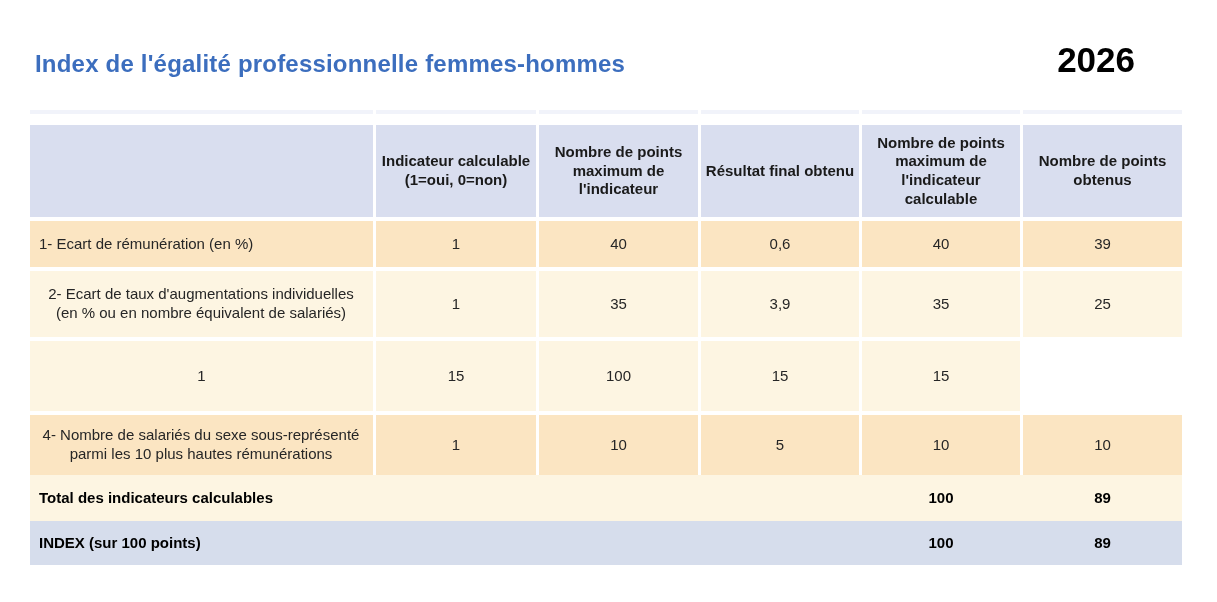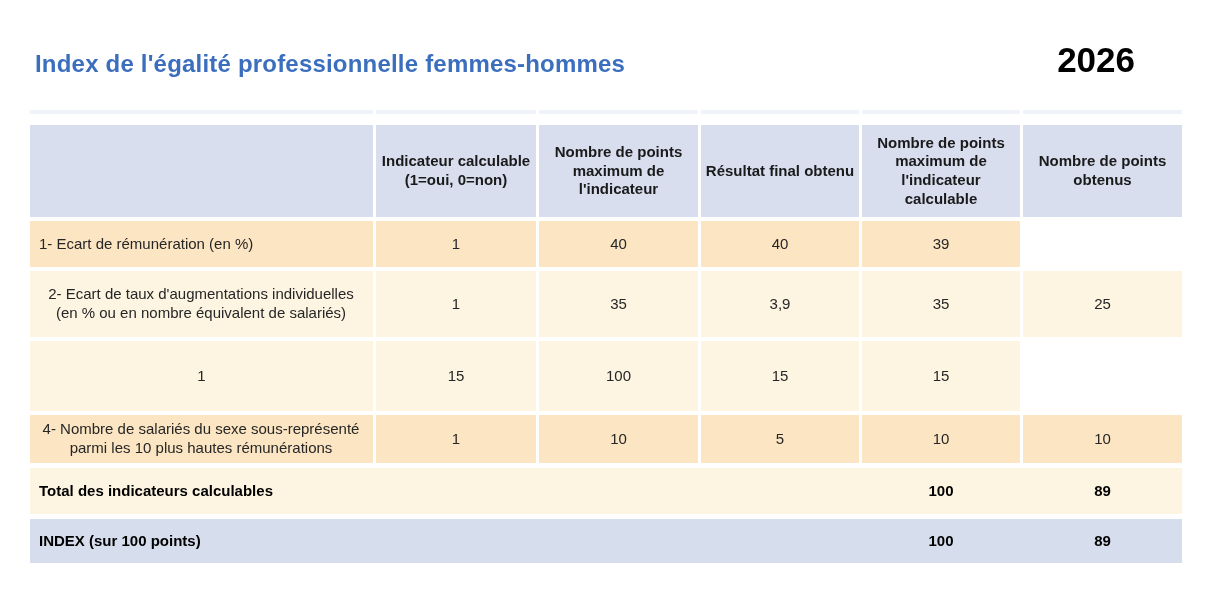--- a/index.html
+++ b/index.html
@@ -73,23 +73,22 @@
     background: var(--header_bg, #D9DEEF);
     font-weight: bold;
     color: #1a1a1a;
   }
   .data-row { margin-top: 4px; }
   .data-row .cell.peach { background: var(--peach, #FBE5C2); }
   .data-row .cell.cream { background: var(--cream, #FDF5E2); }
   .r0 { height: 46px; }
   .r1 { height: 66px; }
   .r2 { height: 70px; }
-  .r3 { height: 48px; }
+  .r3 { height: 60px; }
   .band {
-    margin-top: 5px;
   }
   .band .cell { background: transparent; font-weight: bold; color: #000000; }
   .band.total-row {
     background: var(--cream, #FDF5E2);
     height: 46px;
   }
   .band.index-row {
     background: var(--index_bg, #D6DDEC);
     height: 44px;
   }
@@ -123,20 +122,21 @@
       <div class="cell">Nombre de points maximum de l'indicateur</div>
       <div class="cell">Résultat final obtenu</div>
       <div class="cell">Nombre de points maximum de l'indicateur calculable</div>
       <div class="cell">Nombre de points obtenus</div>
     </div>
 
     <div class="row data-row r0">
       <div class="cell label-cell peach">1- Ecart de rémunération (en %)</div>
       <div class="cell peach">1</div>
       <div class="cell peach">40</div>
+      <div class="cell peach">0,6</div>
       <div class="cell peach">40</div>
       <div class="cell peach">39</div>
     </div>
 
     <div class="row data-row r1">
       <div class="cell label-cell cream">2- Ecart de taux d'augmentations individuelles (en % ou en nombre équivalent de salariés)</div>
       <div class="cell cream">1</div>
       <div class="cell cream">35</div>
       <div class="cell cream">3,9</div>
       <div class="cell cream">35</div>

